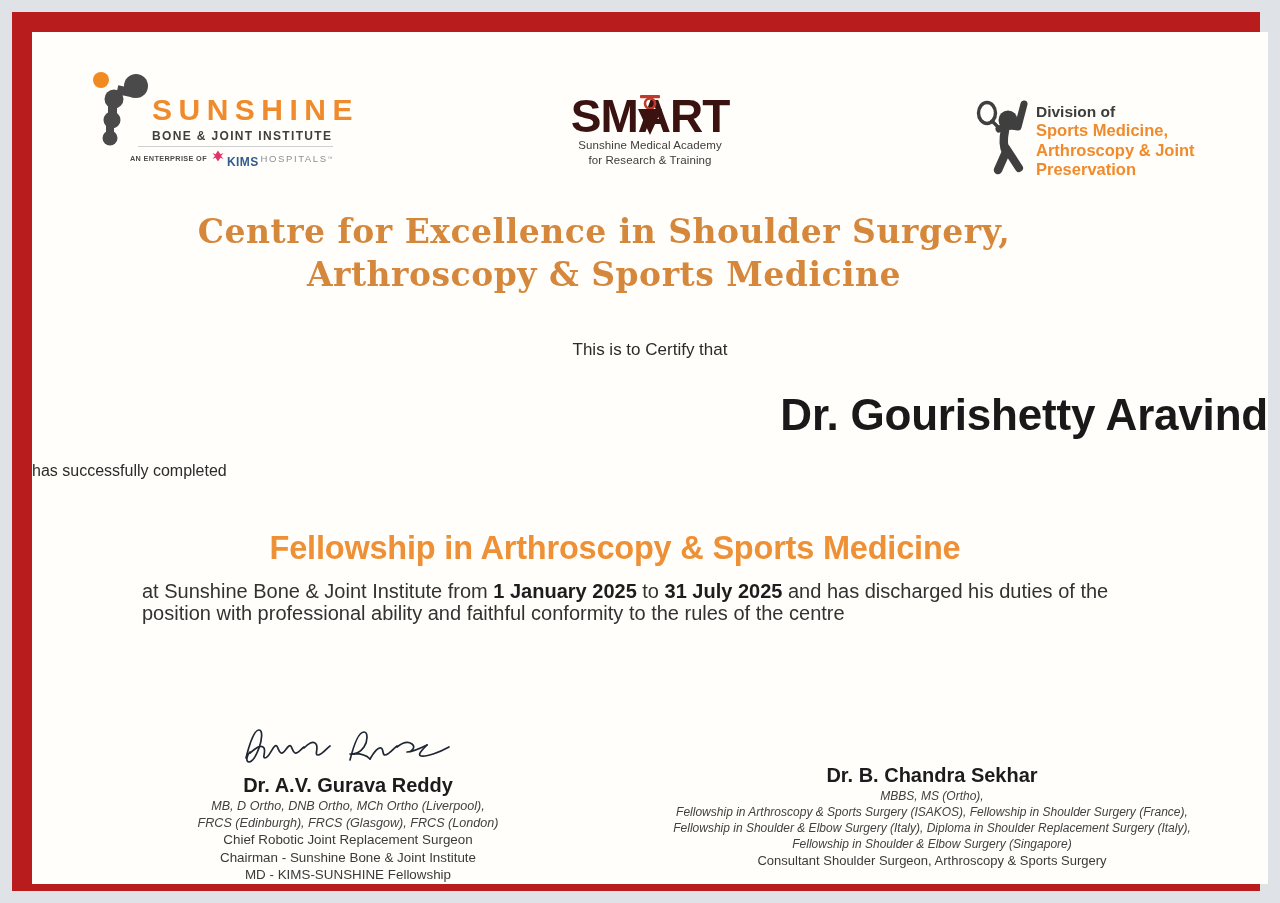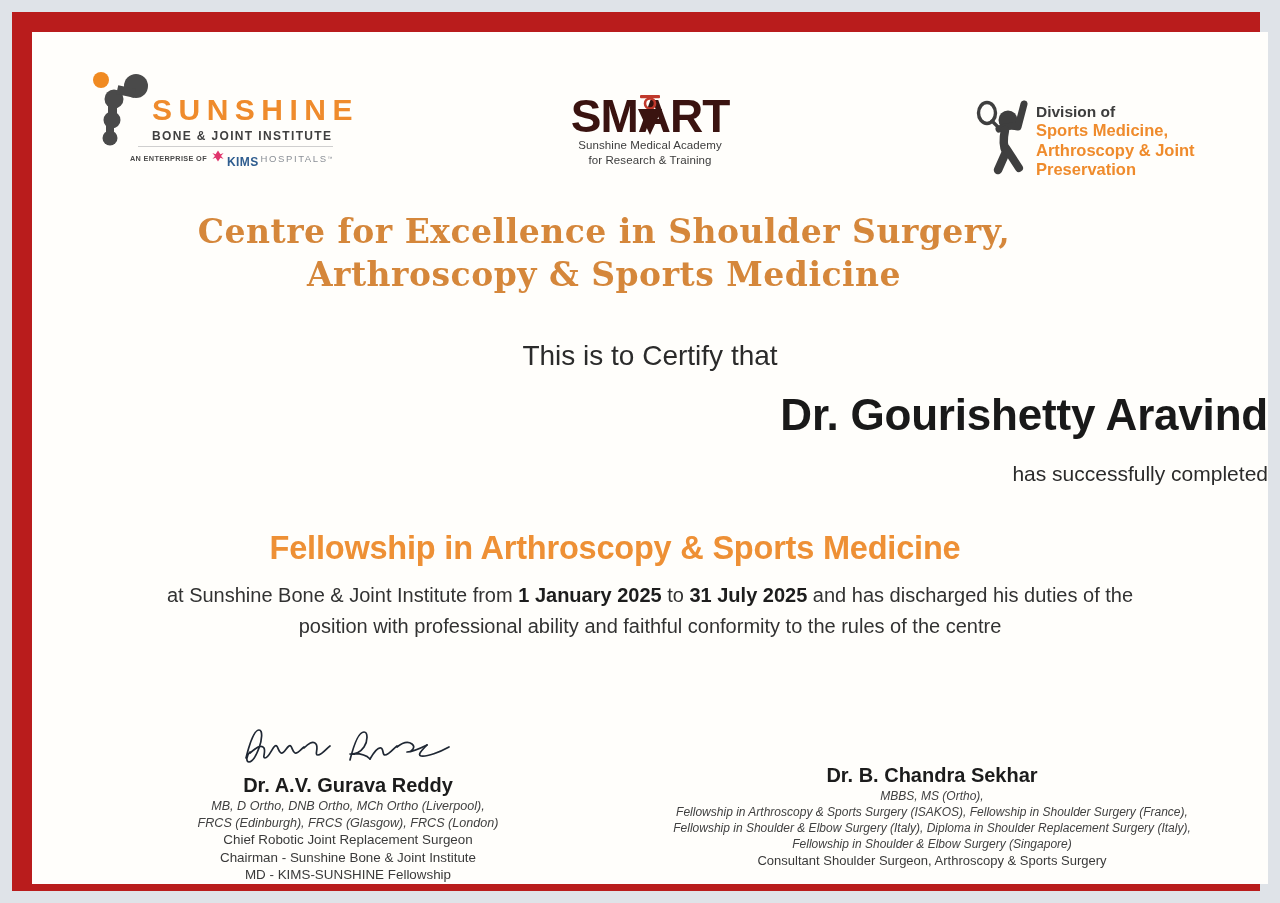--- a/index.html
+++ b/index.html
@@ -79,37 +79,37 @@
     font-size:33px;
     line-height:43px;
     color:#d5873b;
     letter-spacing:.5px;
   }
   .gothic-heading .gl{display:block;}
 
   
   .certify-line{
     position:absolute;left:0;top:308px;width:1236px;text-align:center;
-    font-size:28px;color:#2b2b2b;font-weight:400;
+    font-size:17px;color:#2b2b2b;font-weight:400;
   }
   .recipient-name{
     position:absolute;left:0;top:358px;width:1236px;text-align:right;
     font-size:44px;font-weight:700;color:#191919;letter-spacing:-.2px;
   }
   .completed-line{
-    position:absolute;left:0;top:430px;width:1236px;text-align:right;
-    font-size:21px;color:#2b2b2b;
+    position:absolute;left:0;top:430px;width:1236px;text-align:left;
+    font-size:16px;color:#2b2b2b;
   }
   .award-title{
     position:absolute;left:0;top:498px;width:1166px;text-align:center;
     font-size:32.5px;font-weight:700;color:#ee9035;letter-spacing:-.2px;
   }
   .detail-para{
-    position:absolute;left:110px;top:548px;width:1016px;text-align:center;
-    font-size:20px;line-height:31px;color:#323232;
+    position:absolute;left:110px;top:548px;width:1016px;
+    font-size:20px;line-height:22px;color:#323232;
   }
   .detail-para b{font-weight:700;color:#1d1d1d;}
 
   
   .sig-block{position:absolute;text-align:center;}
   .sig-left{left:36px;top:690px;width:560px;}
   .sig-right{left:600px;top:730px;width:600px;}
   .sig-image{height:48px;margin-bottom:-2px;}
   .sig-name{font-size:20px;font-weight:700;color:#1c1c1c;line-height:26px;}
   .sig-creds{

